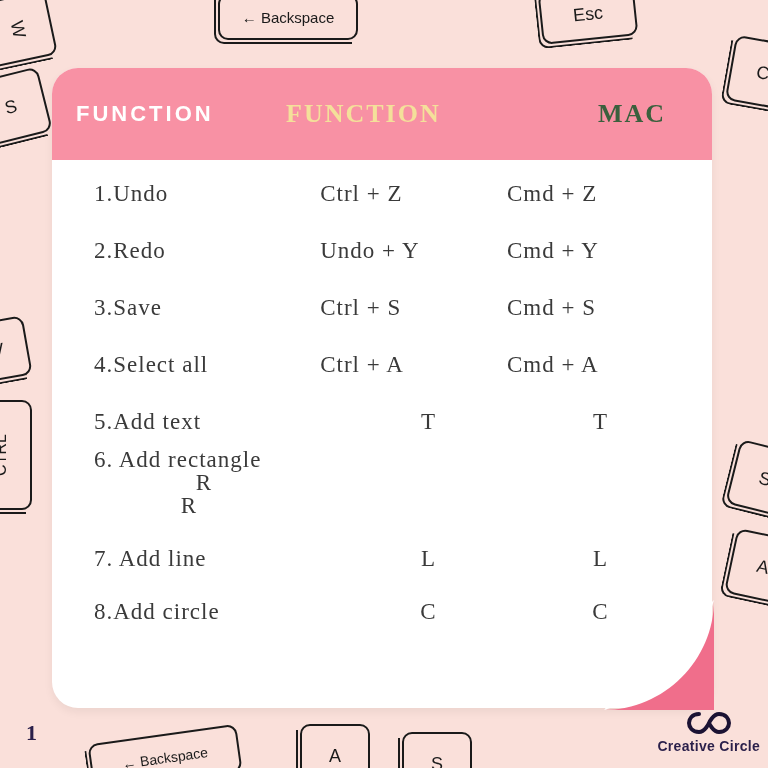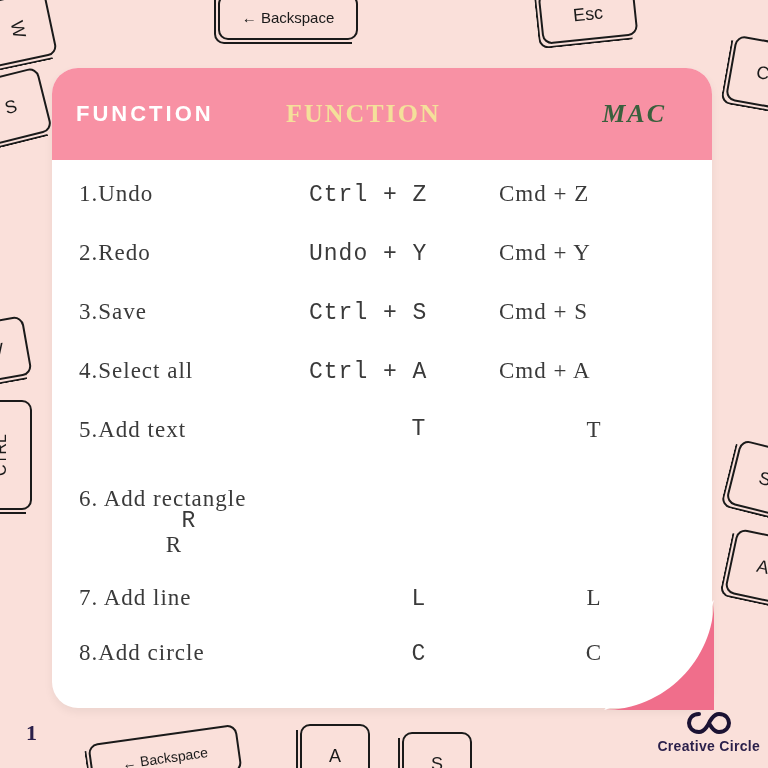--- a/index.html
+++ b/index.html
@@ -51,38 +51,38 @@
     height: 92px;
     border-radius: 26px 26px 0 0;
     display: flex;
     align-items: center;
     padding: 0 28px 0 24px;
     gap: 0;
   }
   .hcol { flex: 0 0 auto; font-weight: bold; letter-spacing: 2px; font-size: 24px; }
   .hfunc { color: #fff; width: 210px; text-transform: uppercase; font-family: "Arial Black","Arial",sans-serif; font-size:22px; letter-spacing:3px;}
   .hwin  { color: #f4e09a; width: 230px; text-align:left; font-family: "Comic Sans MS",cursive; font-size:26px; letter-spacing:2px;}
-  .hmac  { color: #3a603d; width: 150px; text-align:right; font-family: "Comic Sans MS",cursive; font-size:26px; letter-spacing:2px;font-style:italic;}
-  .rows { padding: 22px 28px 10px 27px; }
+  .hmac  { color: #3a603d; width: 150px; text-align:right; font-family: "Comic Sans MS",cursive; font-size:26px; letter-spacing:2px;}
+  .rows { padding: 22px 28px 10px 42px; }
   .row {
     display: flex;
     align-items: baseline;
     color: #3a3a3a;
     font-size: 23px;
     line-height: 1;
     margin-bottom: 34px;
     font-family: "Comic Sans MS","Segoe Script",cursive;
     letter-spacing: 1px;
   }
-  .row:nth-child(5){margin-bottom:46px;align-items:flex-end;}
+  .row:nth-child(5){margin-bottom:15px;align-items:flex-end;}
   .row:nth-child(6){margin-bottom:30px;flex-direction:column;}
   .row:nth-child(7){margin-bottom:30px;}
   .row:nth-child(8){margin-bottom:0;}
   .cf { width: 230px; white-space: nowrap;}
-  .cw { width: 190px; white-space: nowrap; font-family: Liberation Mono, monospace;}
+  .cw { width: 190px; white-space: nowrap;}
   .cm { width: 180px; white-space: nowrap;}
   .row.single .cw, .row.single .cm { text-align:center; padding-left:0;}
   .row.single .cw { padding-left:30px;}
   .row.single .cm { padding-left:10px;}
 
   
   .curl {
     position: absolute;
     right: -2px;
     bottom: -2px;

